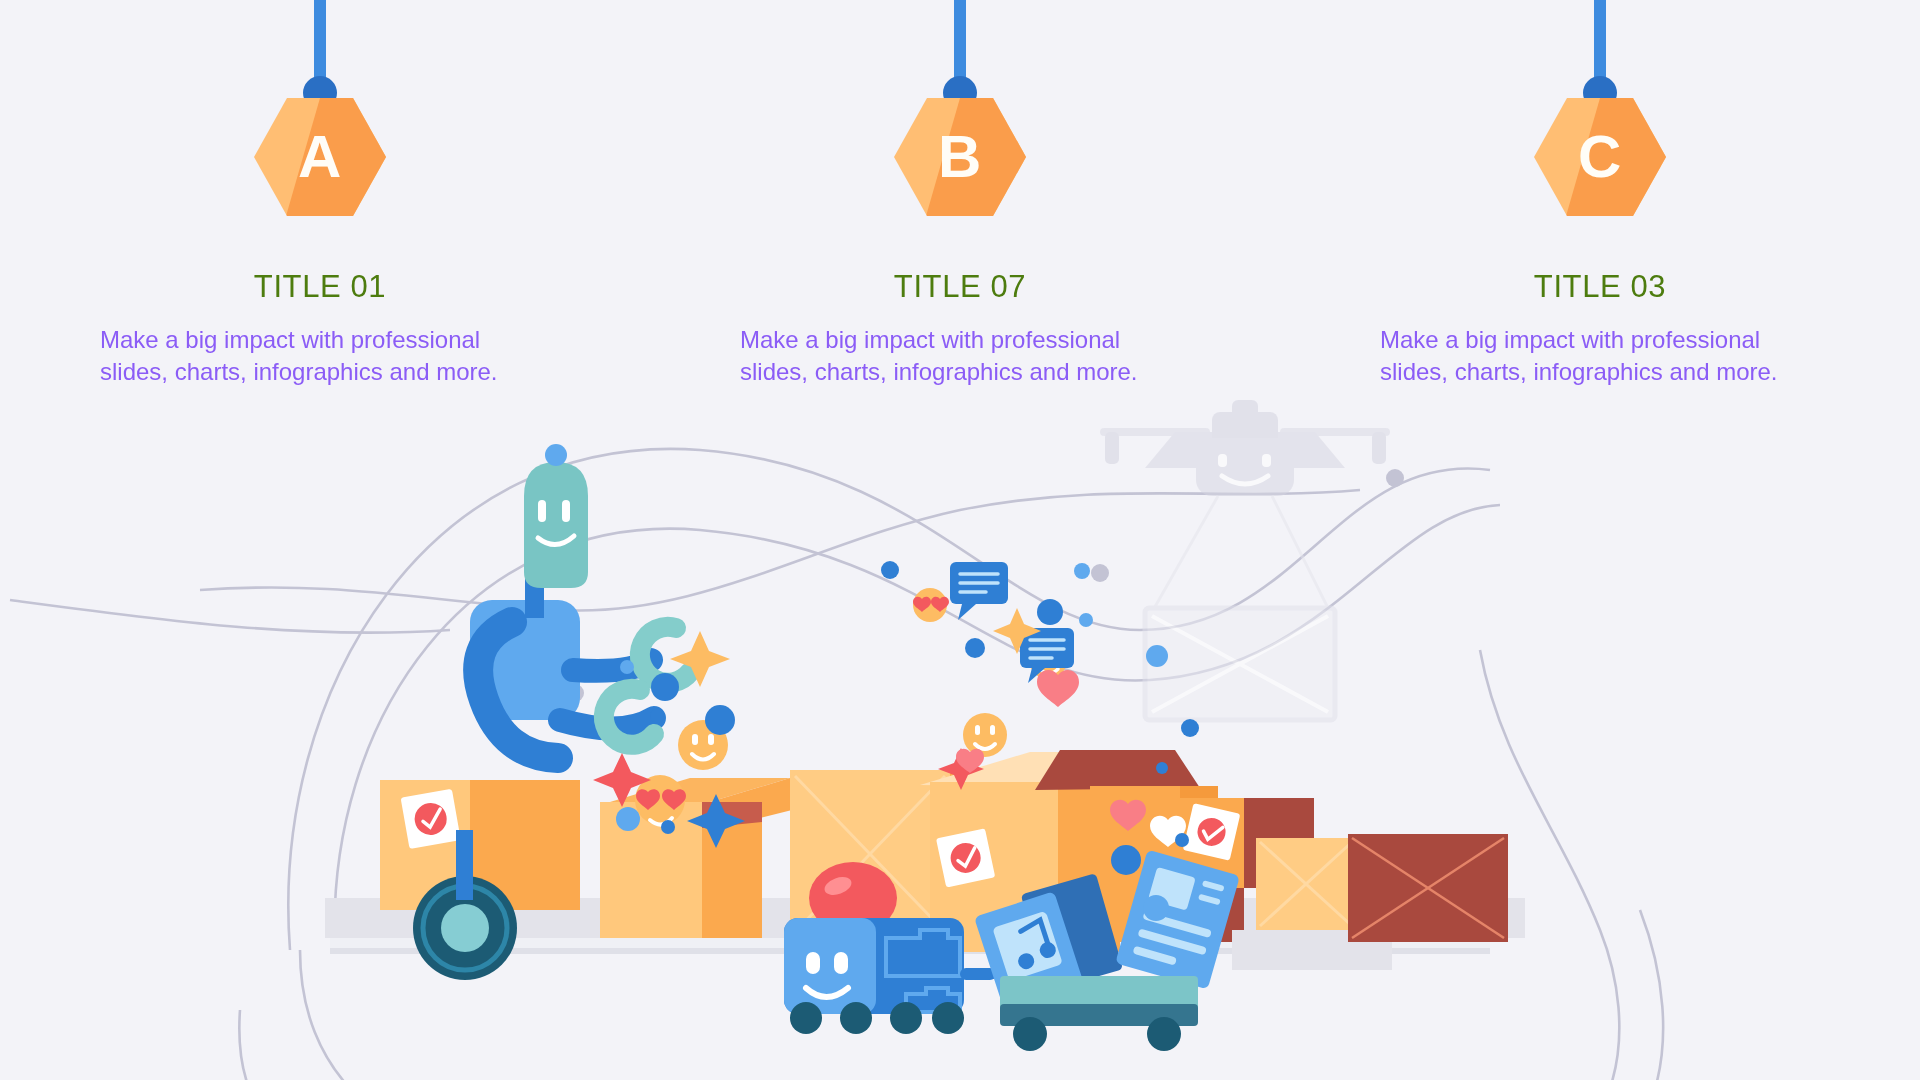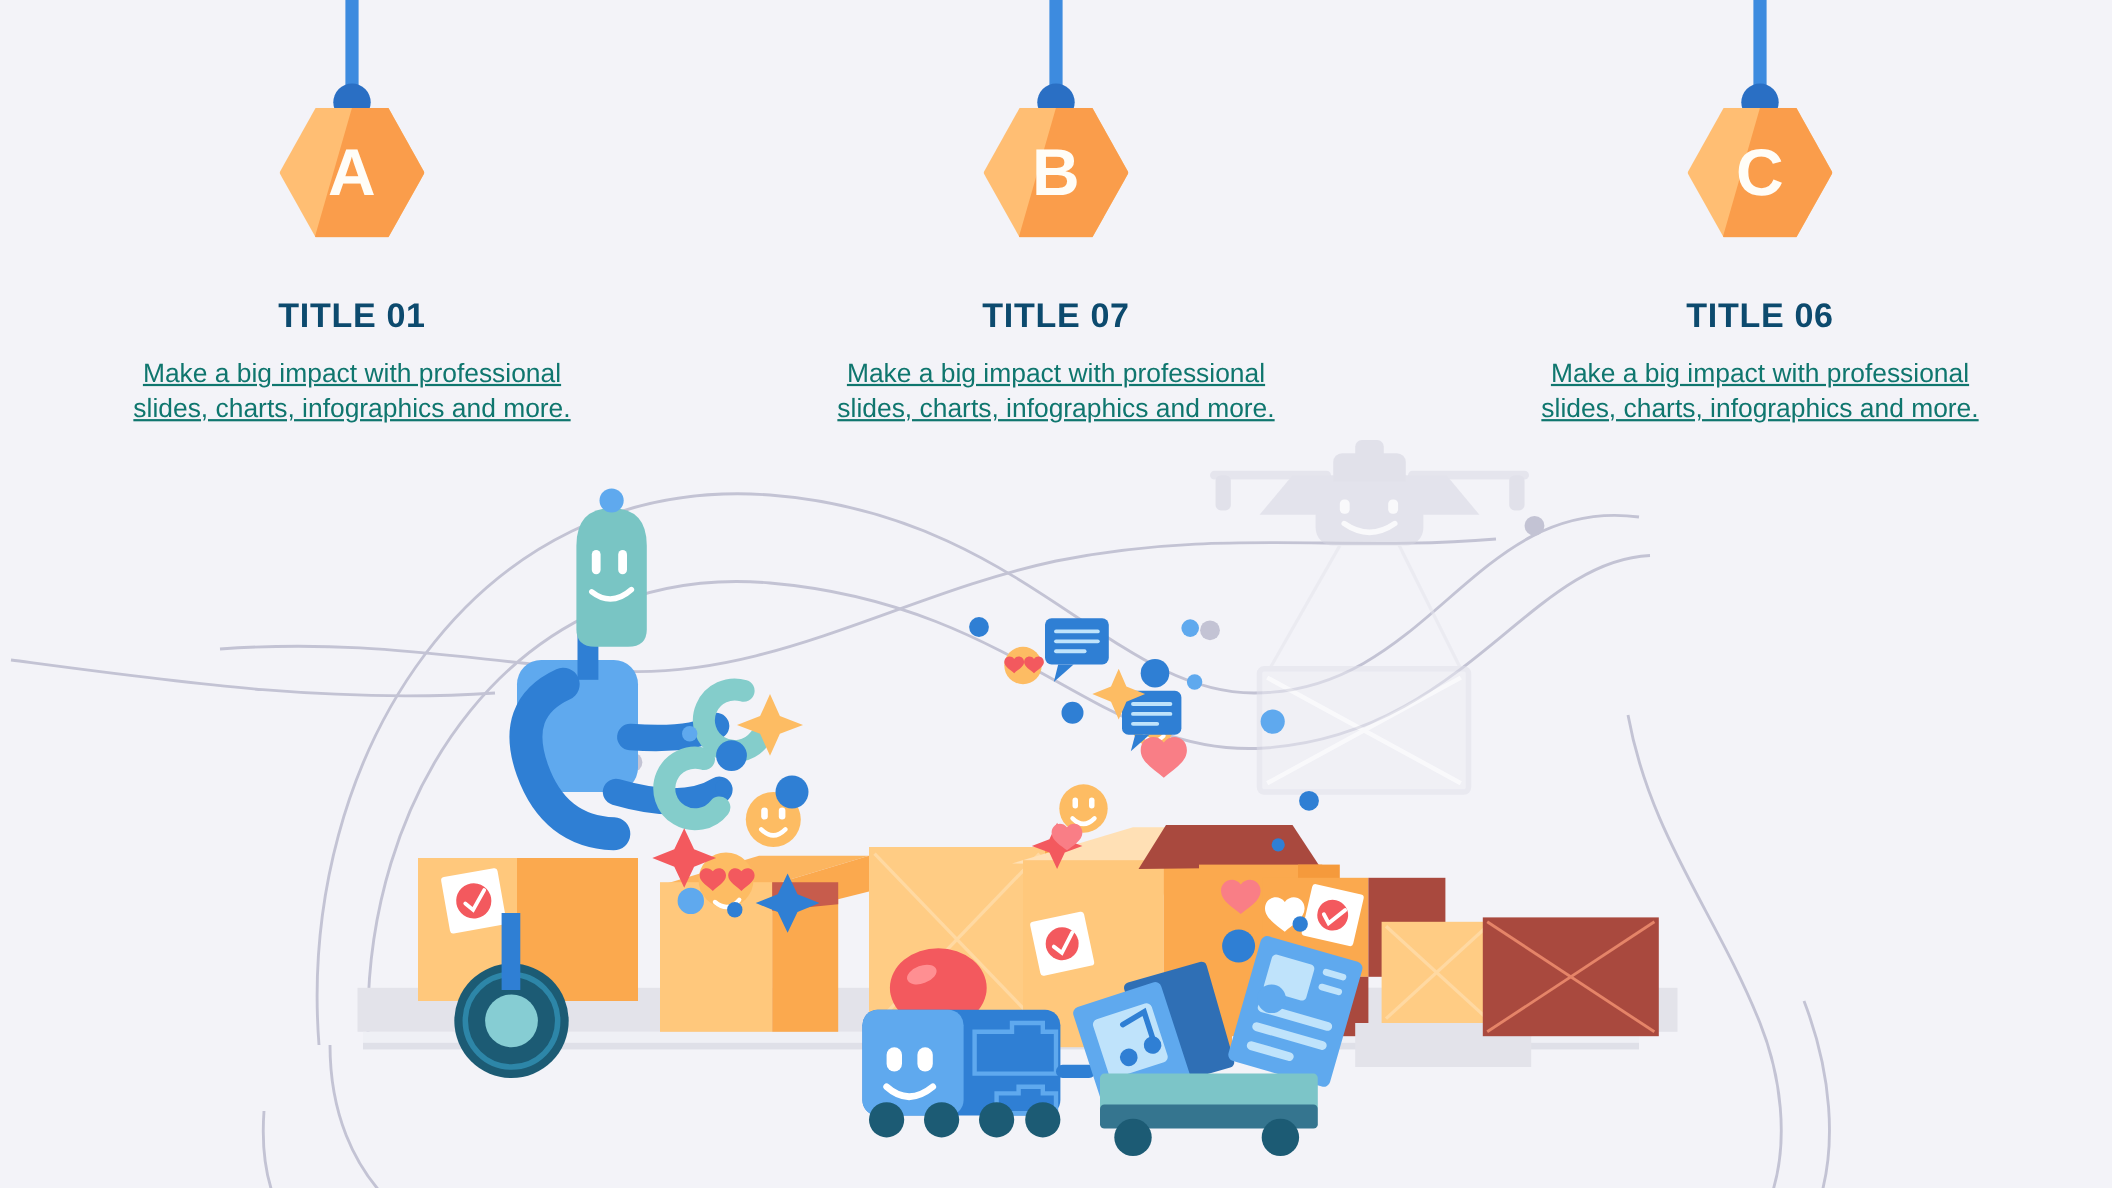--- a/index.html
+++ b/index.html
@@ -81,32 +81,30 @@
     font-weight: bold;
     color: #fffdf7;
     letter-spacing: 0.5px;
     z-index: 3;
     line-height: 1;
   }
 
   .col-title {
     margin-top: 53px;
     font-size: 31px;
-    font-weight: bold;
-    color: #0c4a6e;
+    font-weight: normal;
+    color: #4d7c0f;
     letter-spacing: 0.6px;
   }
   .col-desc {
     margin-top: 19px;
     width: 440px;
-    text-align: center;
     font-size: 24px;
     line-height: 1.33;
-    color: #0f766e;
-    text-decoration: underline;
+    color: #8b5cf6;
   }
 
   
   .illustration {
     position: absolute;
     left: 0;
     top: 390px;
     width: 1920px;
     height: 690px;
   }
@@ -149,21 +147,21 @@
 
   <div class="column">
     <div class="hanger-line"></div>
     <div class="hanger-knob"></div>
     <div class="hex-wrap">
       <div class="hex">
         <div class="hex-shade"></div>
       </div>
       <div class="hex-letter">C</div>
     </div>
-    <div class="col-title">TITLE 06</div>
+    <div class="col-title">TITLE 03</div>
     <div class="col-desc">Make a big impact with professional slides, charts, infographics and more.</div>
   </div>
 
 </div>
 
 <div class="illustration">
 <svg viewBox="0 0 1920 690" xmlns="http://www.w3.org/2000/svg">
 
   <g fill="none" stroke="#c3c3d4" stroke-width="2.6">
     <path d="M290 560 C 270 300, 430 40, 700 60 C 930 78, 1010 240, 1140 240 C 1300 240, 1340 60, 1490 80"></path>

